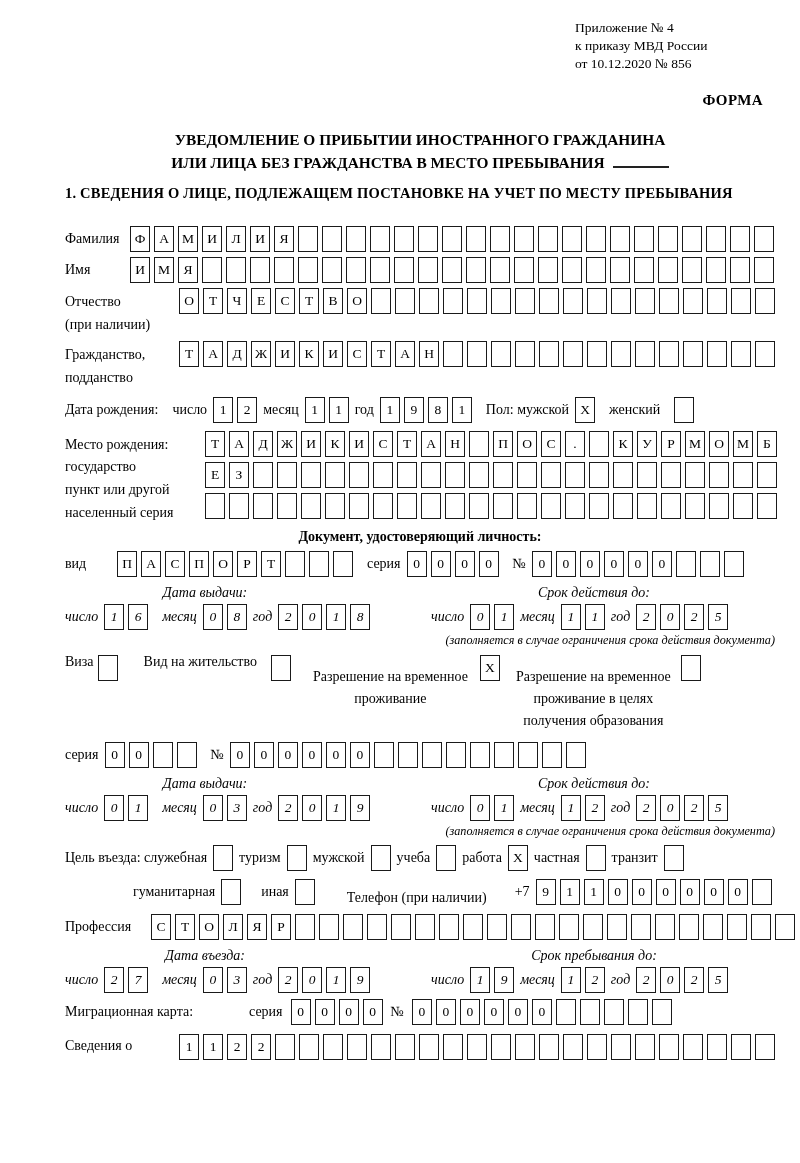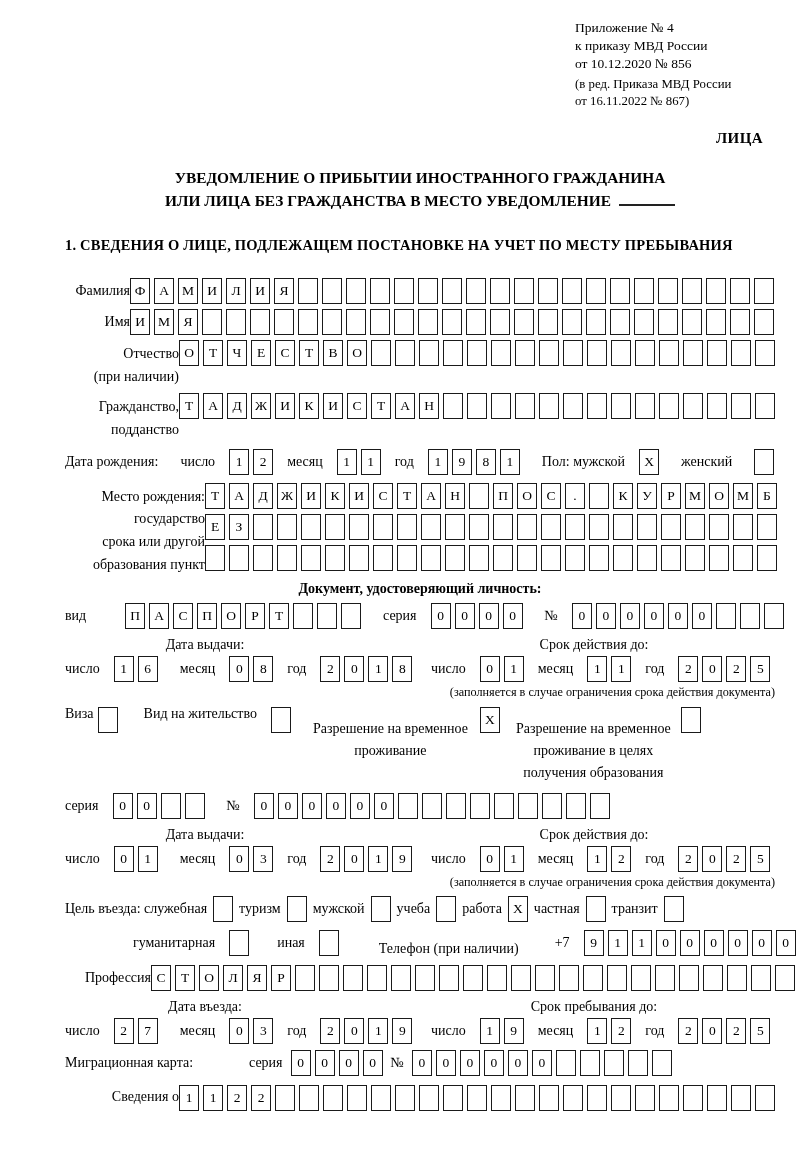--- a/index.html
+++ b/index.html
@@ -9,45 +9,45 @@
     font-family:"Liberation Serif", serif; color:#000; font-size:14px;
   }
   .page { width:800px; height:1163px; padding:19px 25px 10px 65px; background:#fff; }
 
   .appendix { margin-left:auto; width:200px; font-size:13.5px; line-height:1.32; }
   .appendix-note { margin-top:4px; font-size:12.8px; }
   .forma { text-align:right; margin:20px 12px 0 0; font-weight:bold; font-size:15px; letter-spacing:.4px; }
 
   .title { margin-top:20px; text-align:center; font-weight:bold; font-size:15.4px; line-height:1.45; }
   .title .uline { display:inline-block; width:56px; border-bottom:2.2px solid #222; height:14px; margin-left:8px; }
-  .section-heading { margin-top:25px; font-weight:bold; font-size:14.5px; letter-spacing:.2px; }
+  .section-heading { margin-top:11px; font-weight:bold; font-size:14.5px; letter-spacing:.2px; }
 
   .formbody { margin-top:24px; }
-  .row { display:flex; align-items:flex-start; margin-bottom:5px;text-align:right; }
+  .row { display:flex; align-items:flex-start; margin-bottom:5px; }
   .lbl { font-size:14px; padding-top:5px; flex:none; }
   .lblblock { flex:none; font-size:14px; line-height:1.62; padding-top:3px; }
   .w65 { width:65px; } .w68 { width:68px; } .w114 { width:114px; } .w138 { width:140px; } .w150 { width:152px; }
 
   .cellrow { display:flex; gap:4px; flex:none; }
   .cell {
     width:20px; height:26px; flex:none;
     border:1.8px solid #1a1a1a; background:#fff;
     display:flex; align-items:center; justify-content:center;
     font-size:13.5px; font-family:"Liberation Serif", serif;
   }
   .stack { display:flex; flex-direction:column; gap:5px; }
 
-  .inline { display:flex; align-items:center; gap:14px; }
+  .inline { display:flex; align-items:center; gap:6px; }
   .inline .ltext { flex:none; }
   .gap-l { margin-left:8px; }
 
   .center-bold { text-align:center; font-weight:bold; font-size:14px; margin:4px 0 6px 0; }
 
   .datepair { display:flex; margin-top:8px; margin-bottom:6px; }
-  .datehalf { flex:none; }
+  .datehalf { flex:none;font-style:italic; }
   .datehalf.left { width:348px; }
   .datehalf.right { flex:1; }
   .datehead { text-align:center; font-size:14px; margin-bottom:3px; }
   .datehead.left { width:280px; }
   .note { font-size:12.2px; text-align:right; margin-top:3px; }
 
   .para { font-size:14px; line-height:1.9; margin-top:4px; }
 
   .permits { display:flex; align-items:flex-start; margin:6px 0 10px 0; }
   .pitem { display:flex; align-items:flex-start; }
@@ -61,31 +61,27 @@
 </style>
 </head>
 <body>
 
 <div class="page">
 
   <div class="appendix">
     <div>Приложение № 4</div>
     <div>к приказу МВД России</div>
     <div>от 10.12.2020 № 856</div>
-    <div class="appendix-note">
-      <div>(в ред. Приказа МВД России</div>
-      <div>от 16.11.2022 № 867)</div>
-    </div>
   </div>
 
-  <div class="forma">ЛИЦА</div>
+  <div class="forma">ФОРМА</div>
 
   <div class="title">
     <div>УВЕДОМЛЕНИЕ О ПРИБЫТИИ ИНОСТРАННОГО ГРАЖДАНИНА</div>
-    <div><span>ИЛИ ЛИЦА БЕЗ ГРАЖДАНСТВА В МЕСТО УВЕДОМЛЕНИЕ</span><span class="uline"></span></div>
+    <div><span>ИЛИ ЛИЦА БЕЗ ГРАЖДАНСТВА В МЕСТО ПРЕБЫВАНИЯ</span><span class="uline"></span></div>
   </div>
 
   <div class="section-heading">1. СВЕДЕНИЯ О ЛИЦЕ, ПОДЛЕЖАЩЕМ ПОСТАНОВКЕ НА УЧЕТ ПО МЕСТУ ПРЕБЫВАНИЯ</div>
 
   <div class="formbody">
 
     <div class="row">
       <div class="lbl w65">Фамилия</div>
       <div class="cellrow">
           <span class="cell">Ф</span>
@@ -245,22 +241,22 @@
       <span class="ltext gap-l">женский</span>
       <span class="cellrow gap-l">
           <span class="cell"></span>
         </span>
     </div>
 
     <div class="row">
       <div class="lblblock w138">
         <div>Место рождения:</div>
         <div>государство</div>
-        <div>срока или другой</div>
-        <div>образования пункт</div>
+        <div>пункт или другой</div>
+        <div>населенный серия</div>
       </div>
       <div class="stack">
         <div class="cellrow">
             <span class="cell">Т</span>
             <span class="cell">А</span>
             <span class="cell">Д</span>
             <span class="cell">Ж</span>
             <span class="cell">И</span>
             <span class="cell">К</span>
             <span class="cell">И</span>

